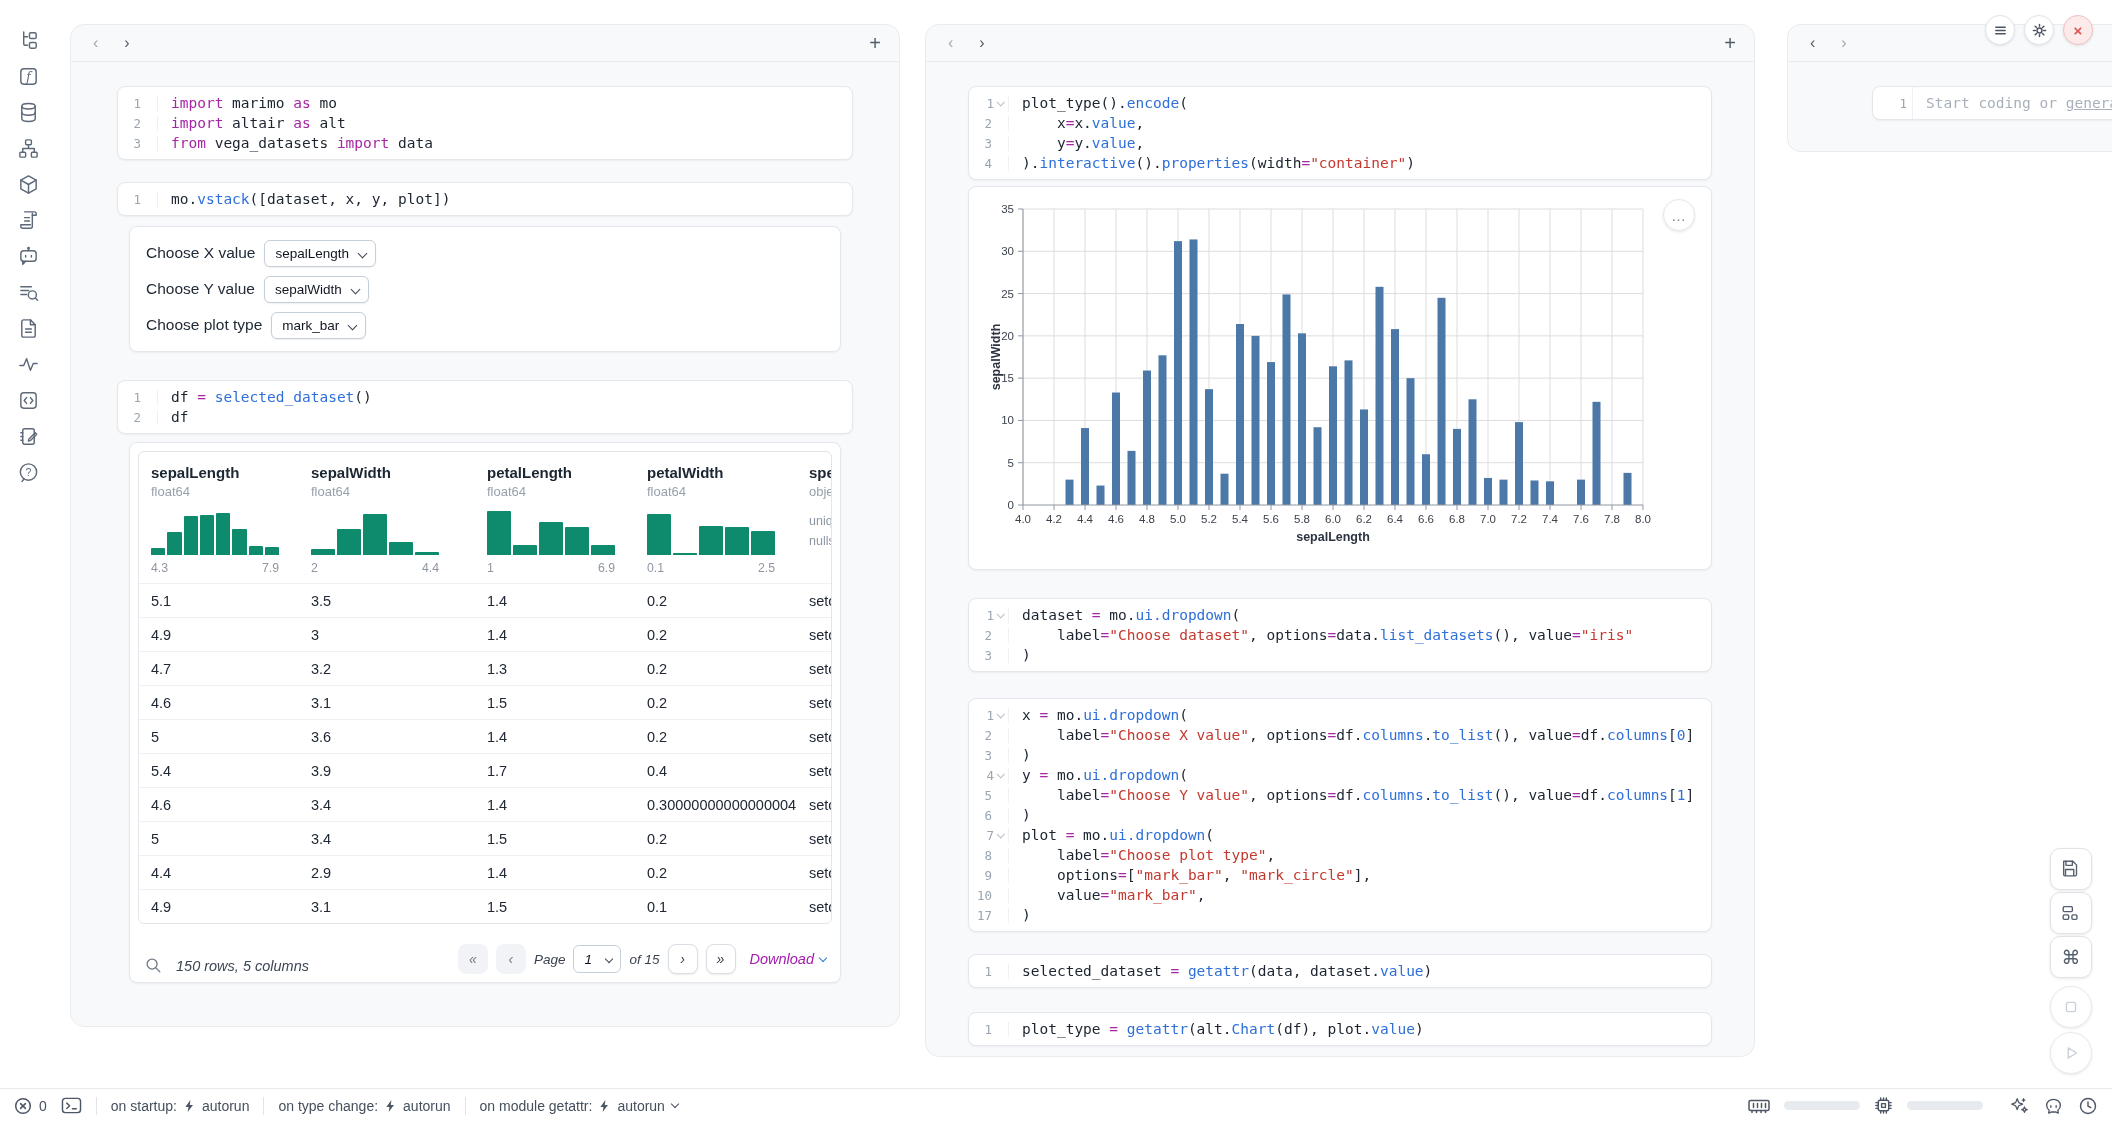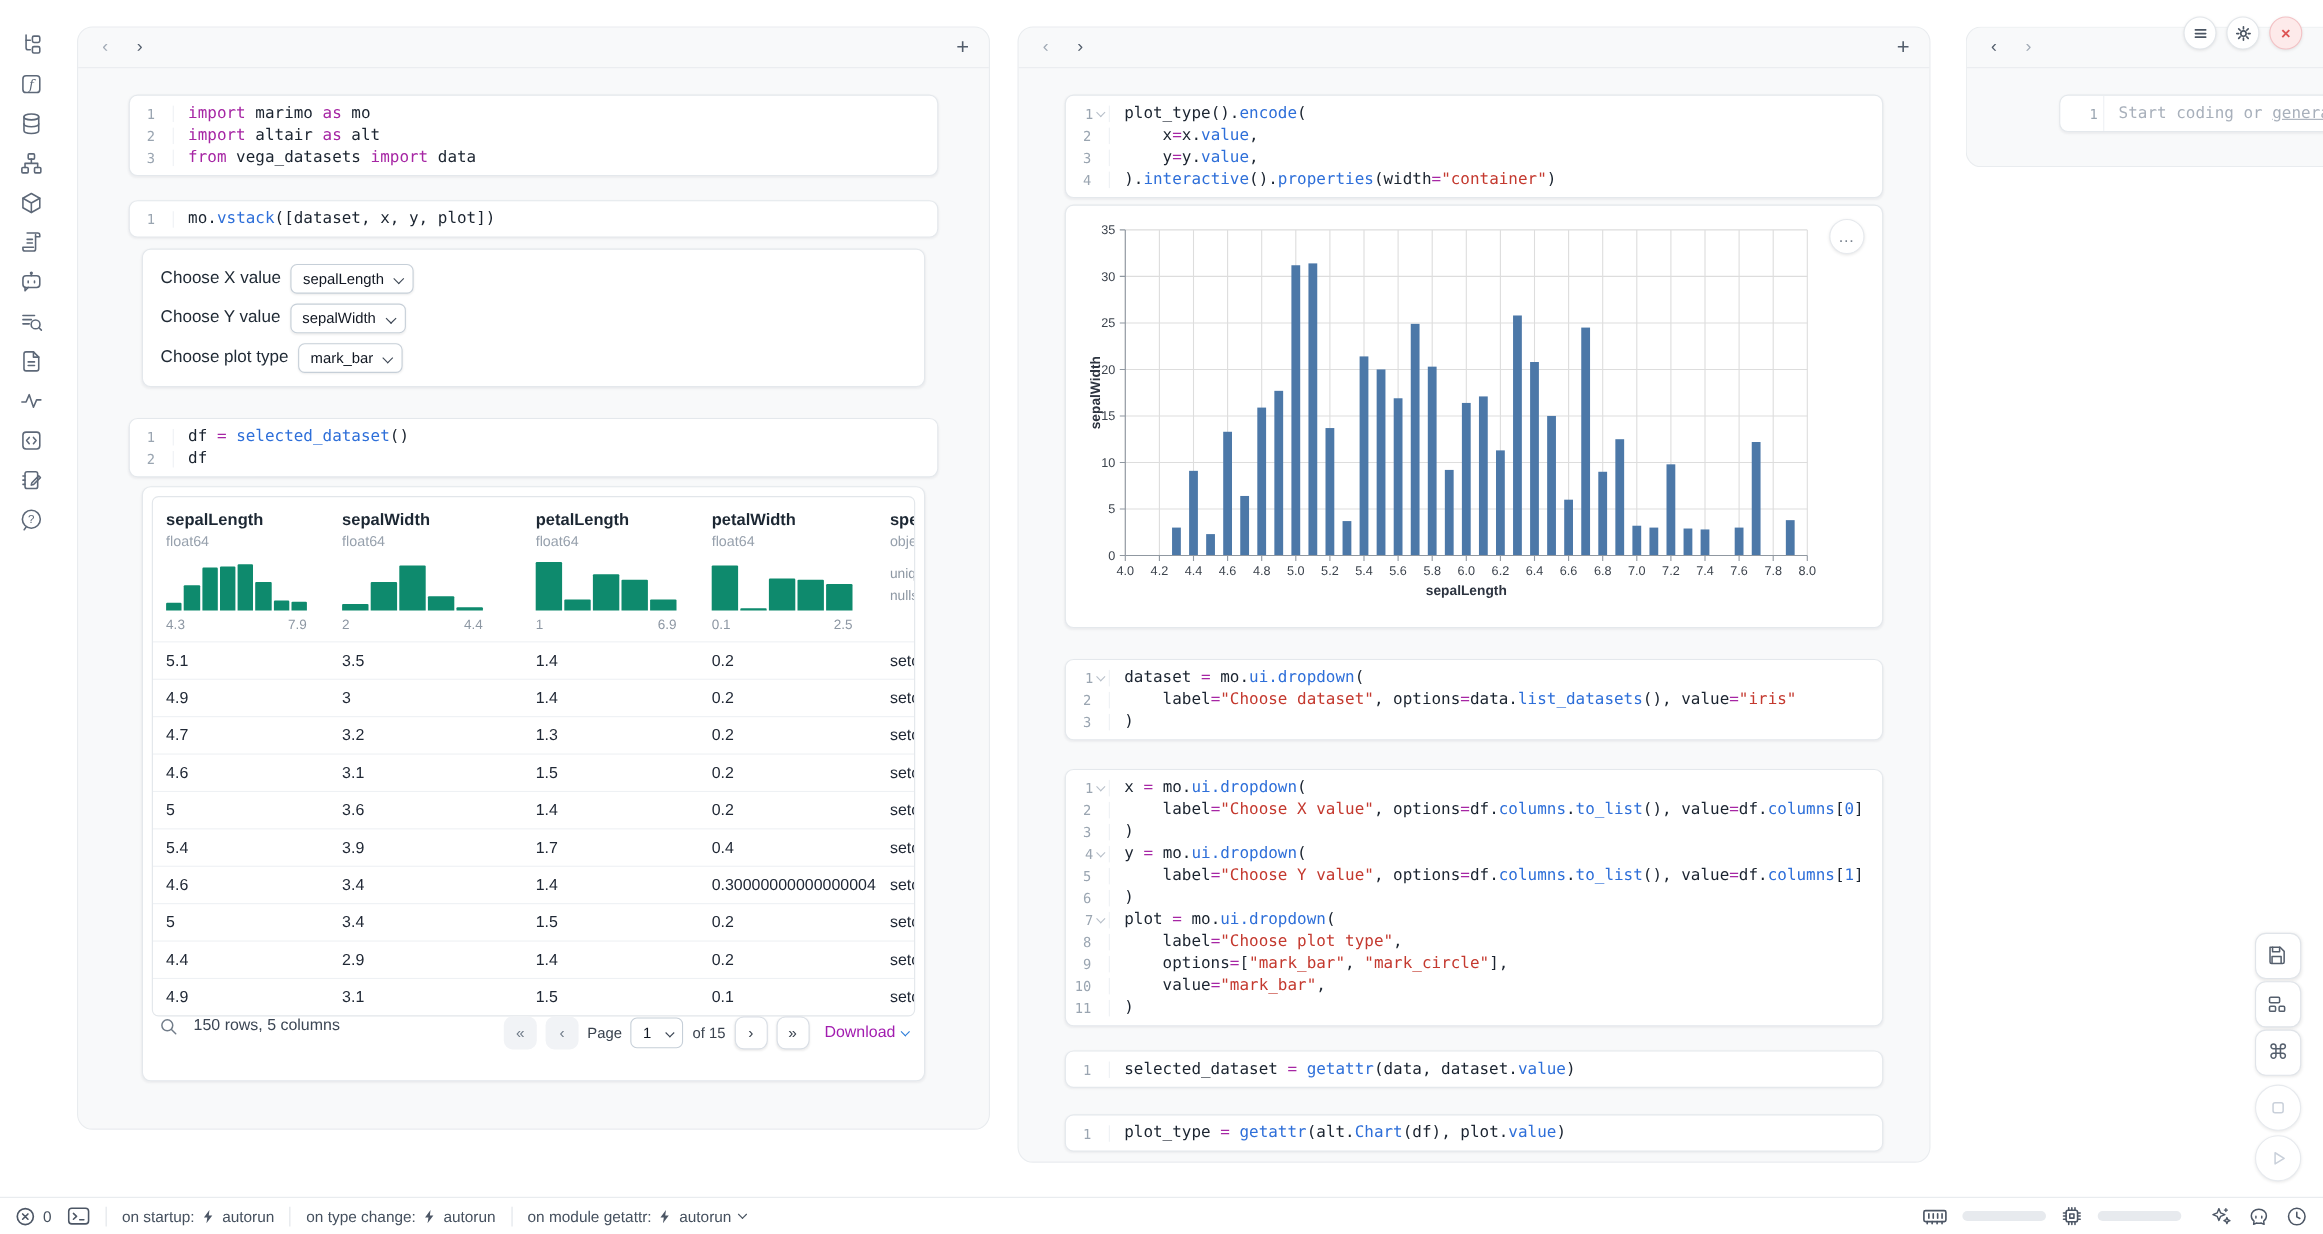--- a/index.html
+++ b/index.html
@@ -54,21 +54,21 @@
   .tbl-grid{display:grid;grid-template-columns:160px 176px 160px 162px 1fr;}
   .th{padding:12px 0 8px 12px;overflow:hidden;}
   .th .cname{font-size:15px;font-weight:bold;color:#1c2733;white-space:nowrap;}
   .th .cdtype{font-size:13px;color:#97a1ad;margin-top:3px;white-space:nowrap;}
   .hist{display:flex;align-items:flex-end;gap:2px;height:46px;width:128px;margin-top:10px;}
   .hist .hb{flex:1;background:#0e8a6d;border-radius:1px 1px 0 0;}
   .minmax{display:flex;justify-content:space-between;width:128px;font-size:12.3px;color:#8d97a3;margin-top:6px;}
   .colstats{margin-top:12px;font-size:12.5px;color:#8d97a3;line-height:20px;white-space:nowrap;}
   .tr{display:grid;grid-template-columns:160px 176px 160px 162px 1fr;border-top:1px solid #eef1f4;height:33px;align-items:center;}
   .td{font-size:14.5px;color:#202835;padding-left:12px;white-space:nowrap;overflow:hidden;}
-  .tbl-footer{display:flex;align-items:flex-start;height:50px;padding:0 6px;gap:10px;}
+  .tbl-footer{display:flex;align-items:flex-end;height:50px;padding:0 6px;gap:10px;font-style:italic;}
   .tbl-summary{font-size:14.5px;color:#3c4654;margin-left:4px;}
   .pg{margin-left:auto;display:flex;align-items:center;gap:8px;}
   .pg-btn{width:30px;height:30px;border-radius:8px;display:flex;align-items:center;justify-content:center;font-size:14px;color:#717c89;cursor:pointer;box-sizing:border-box;}
   .pg-btn.soft{background:#f1f3f6;}
   .pg-btn.raised{background:#fff;border:1px solid #d9dee5;box-shadow:0 1px 2px rgba(0,0,0,.08);color:#39424e;}
   .pg-label{font-size:13.5px;color:#39424e;}
   .pg-select{position:relative;height:28px;width:48px;border:1px solid #c6cfd8;border-radius:6px;background:#fff;display:flex;align-items:center;padding-left:10px;font-size:13.5px;color:#111722;box-sizing:border-box;cursor:pointer;}
   .pg-select .chv{position:absolute;right:8px;top:10px;width:5px;height:5px;}
   .download{display:flex;align-items:center;gap:6px;color:#a21caf;font-size:14.5px;cursor:pointer;margin-left:6px;}
   .download .chv{border-color:#2b7cd9;width:5px;height:5px;margin-top:-2px;}
@@ -580,21 +580,21 @@
           <div class="code-line"><span class="gutter"><span>1</span><span class="fold"></span></span><span class="code-text"><span class="tk">x </span><span class="tk tk-op">=</span><span class="tk"> mo.</span><span class="tk tk-fn">ui.dropdown</span><span class="tk">(</span></span></div>
           <div class="code-line"><span class="gutter"><span>2</span><span class="fold-spacer"></span></span><span class="code-text"><span class="tk">    label</span><span class="tk tk-op">=</span><span class="tk tk-str">"Choose X value"</span><span class="tk">, options</span><span class="tk tk-op">=</span><span class="tk">df.</span><span class="tk tk-fn">columns</span><span class="tk">.</span><span class="tk tk-fn">to_list</span><span class="tk">(), value</span><span class="tk tk-op">=</span><span class="tk">df.</span><span class="tk tk-fn">columns</span><span class="tk">[</span><span class="tk tk-num">0</span><span class="tk">]</span></span></div>
           <div class="code-line"><span class="gutter"><span>3</span><span class="fold-spacer"></span></span><span class="code-text"><span class="tk">)</span></span></div>
           <div class="code-line"><span class="gutter"><span>4</span><span class="fold"></span></span><span class="code-text"><span class="tk">y </span><span class="tk tk-op">=</span><span class="tk"> mo.</span><span class="tk tk-fn">ui.dropdown</span><span class="tk">(</span></span></div>
           <div class="code-line"><span class="gutter"><span>5</span><span class="fold-spacer"></span></span><span class="code-text"><span class="tk">    label</span><span class="tk tk-op">=</span><span class="tk tk-str">"Choose Y value"</span><span class="tk">, options</span><span class="tk tk-op">=</span><span class="tk">df.</span><span class="tk tk-fn">columns</span><span class="tk">.</span><span class="tk tk-fn">to_list</span><span class="tk">(), value</span><span class="tk tk-op">=</span><span class="tk">df.</span><span class="tk tk-fn">columns</span><span class="tk">[</span><span class="tk tk-num">1</span><span class="tk">]</span></span></div>
           <div class="code-line"><span class="gutter"><span>6</span><span class="fold-spacer"></span></span><span class="code-text"><span class="tk">)</span></span></div>
           <div class="code-line"><span class="gutter"><span>7</span><span class="fold"></span></span><span class="code-text"><span class="tk">plot </span><span class="tk tk-op">=</span><span class="tk"> mo.</span><span class="tk tk-fn">ui.dropdown</span><span class="tk">(</span></span></div>
           <div class="code-line"><span class="gutter"><span>8</span><span class="fold-spacer"></span></span><span class="code-text"><span class="tk">    label</span><span class="tk tk-op">=</span><span class="tk tk-str">"Choose plot type"</span><span class="tk">,</span></span></div>
           <div class="code-line"><span class="gutter"><span>9</span><span class="fold-spacer"></span></span><span class="code-text"><span class="tk">    options</span><span class="tk tk-op">=</span><span class="tk">[</span><span class="tk tk-str">"mark_bar"</span><span class="tk">, </span><span class="tk tk-str">"mark_circle"</span><span class="tk">],</span></span></div>
           <div class="code-line"><span class="gutter"><span>10</span><span class="fold-spacer"></span></span><span class="code-text"><span class="tk">    value</span><span class="tk tk-op">=</span><span class="tk tk-str">"mark_bar"</span><span class="tk">,</span></span></div>
-          <div class="code-line"><span class="gutter"><span>11</span><span class="fold-spacer"></span></span><span class="code-text"><span class="tk">)</span></span></div>
+          <div class="code-line"><span class="gutter"><span>17</span><span class="fold-spacer"></span></span><span class="code-text"><span class="tk">)</span></span></div>
         </div>
       <div class="card code-card" style="margin-top:22px;">
           <div class="code-line"><span class="gutter"><span>1</span><span class="fold-spacer"></span></span><span class="code-text"><span class="tk">selected_dataset </span><span class="tk tk-op">=</span><span class="tk"> </span><span class="tk tk-fn">getattr</span><span class="tk">(data, dataset.</span><span class="tk tk-fn">value</span><span class="tk">)</span></span></div>
         </div>
       <div class="card code-card" style="margin-top:24px;">
           <div class="code-line"><span class="gutter"><span>1</span><span class="fold-spacer"></span></span><span class="code-text"><span class="tk">plot_type </span><span class="tk tk-op">=</span><span class="tk"> </span><span class="tk tk-fn">getattr</span><span class="tk">(alt.</span><span class="tk tk-fn">Chart</span><span class="tk">(df), plot.</span><span class="tk tk-fn">value</span><span class="tk">)</span></span></div>
         </div>
     </div>
   </div>
 

